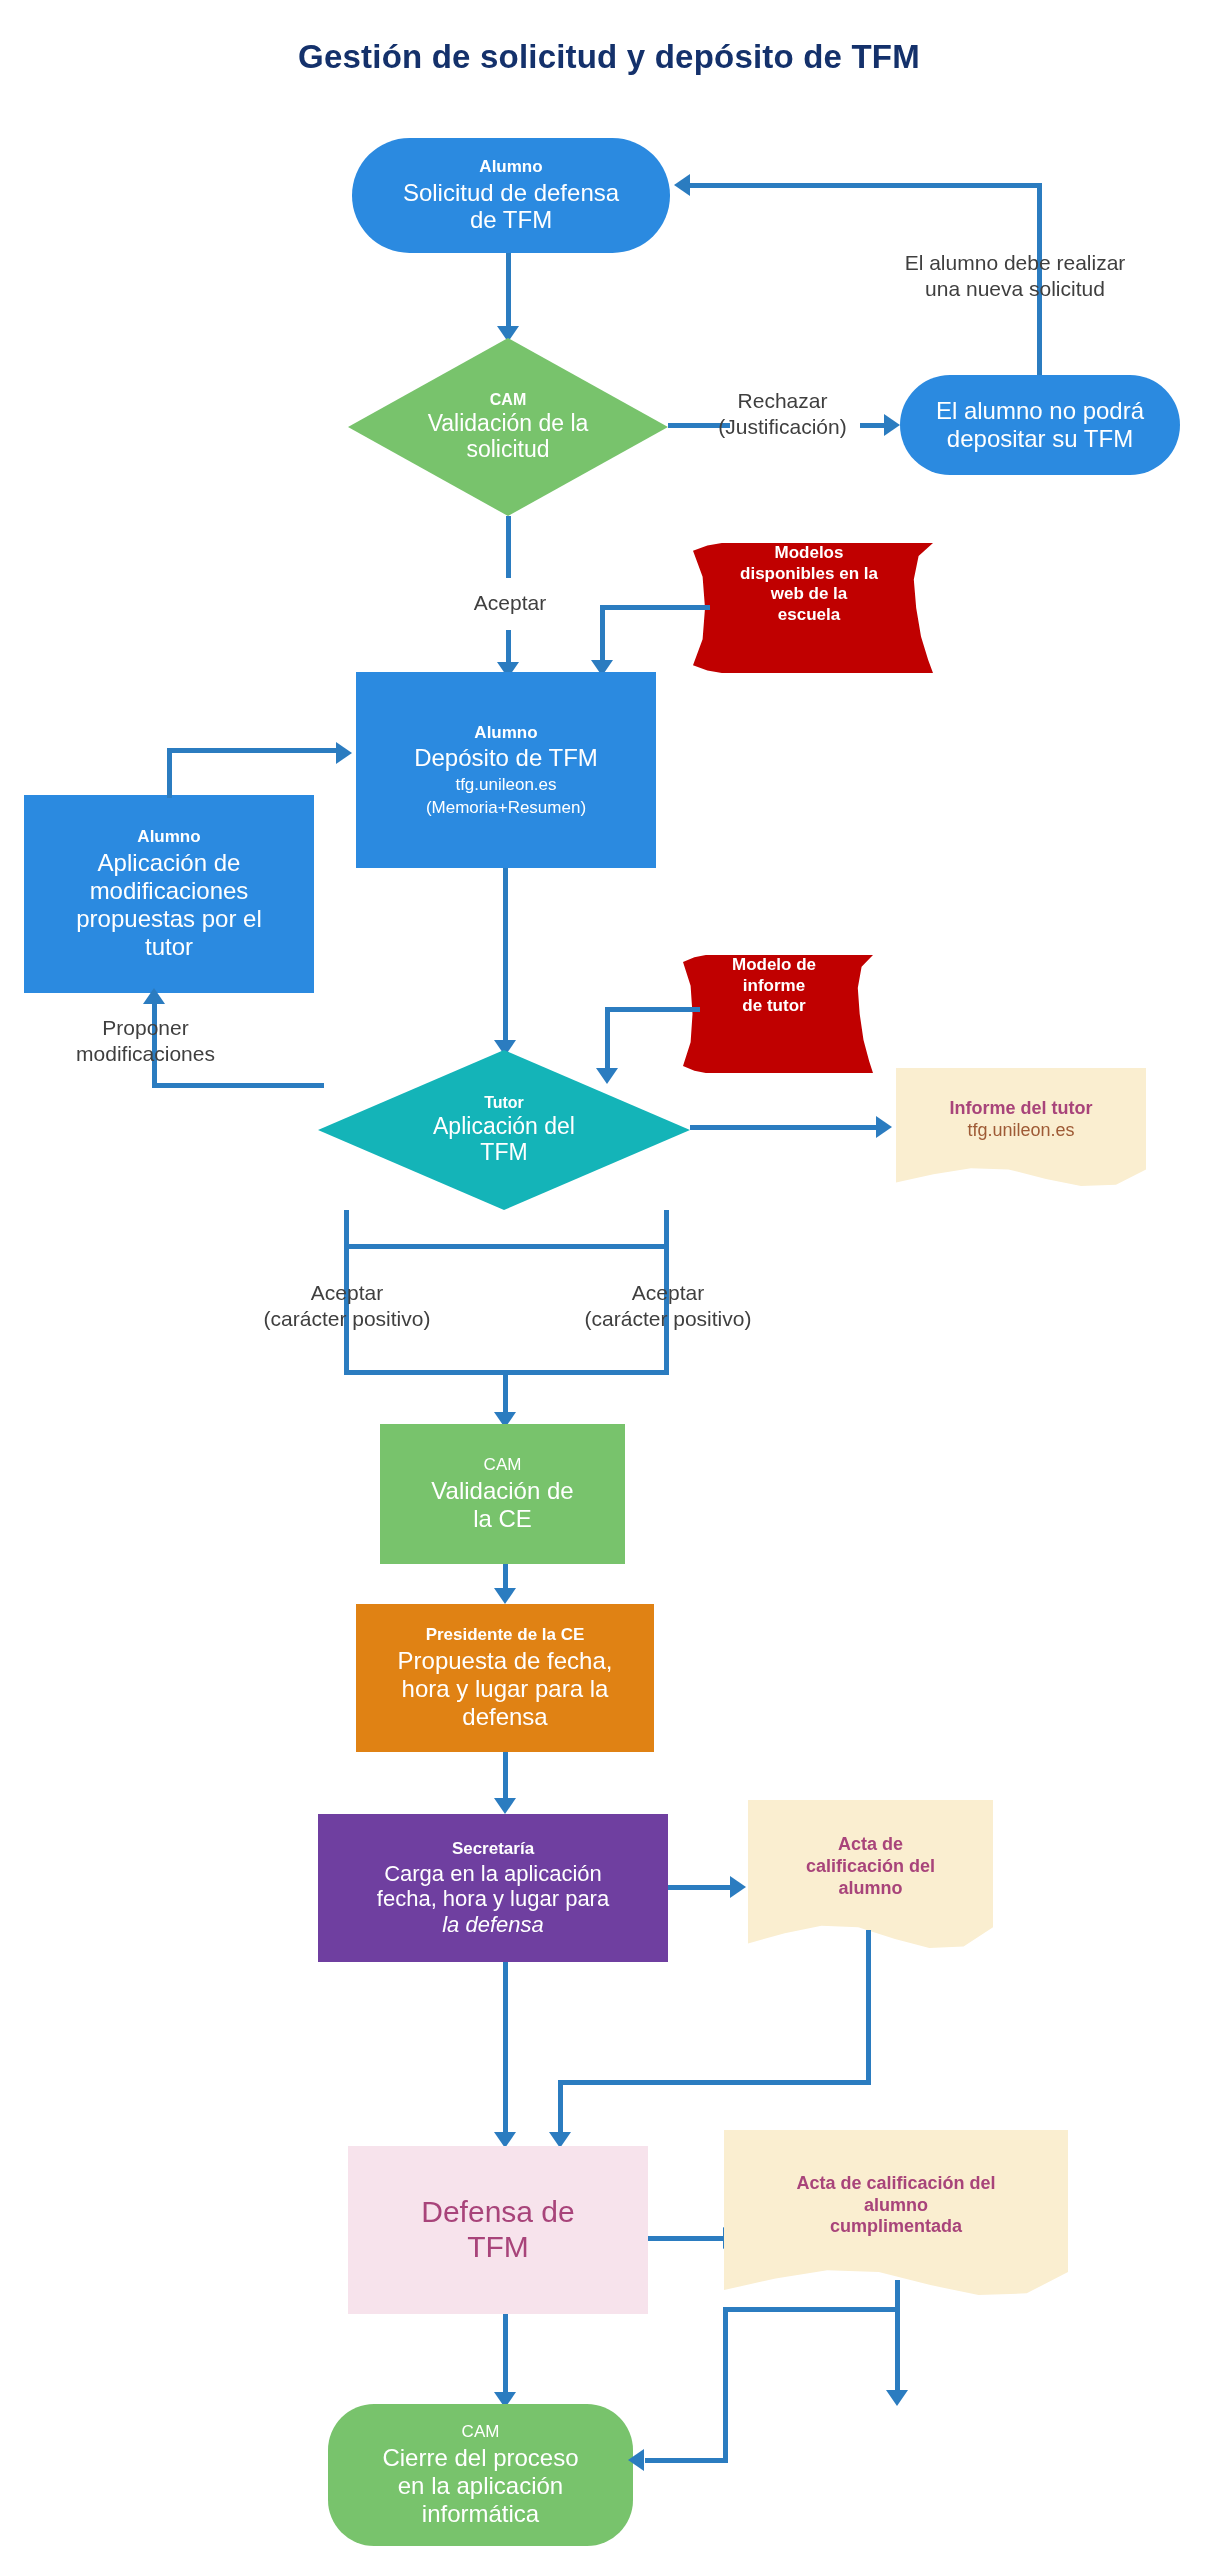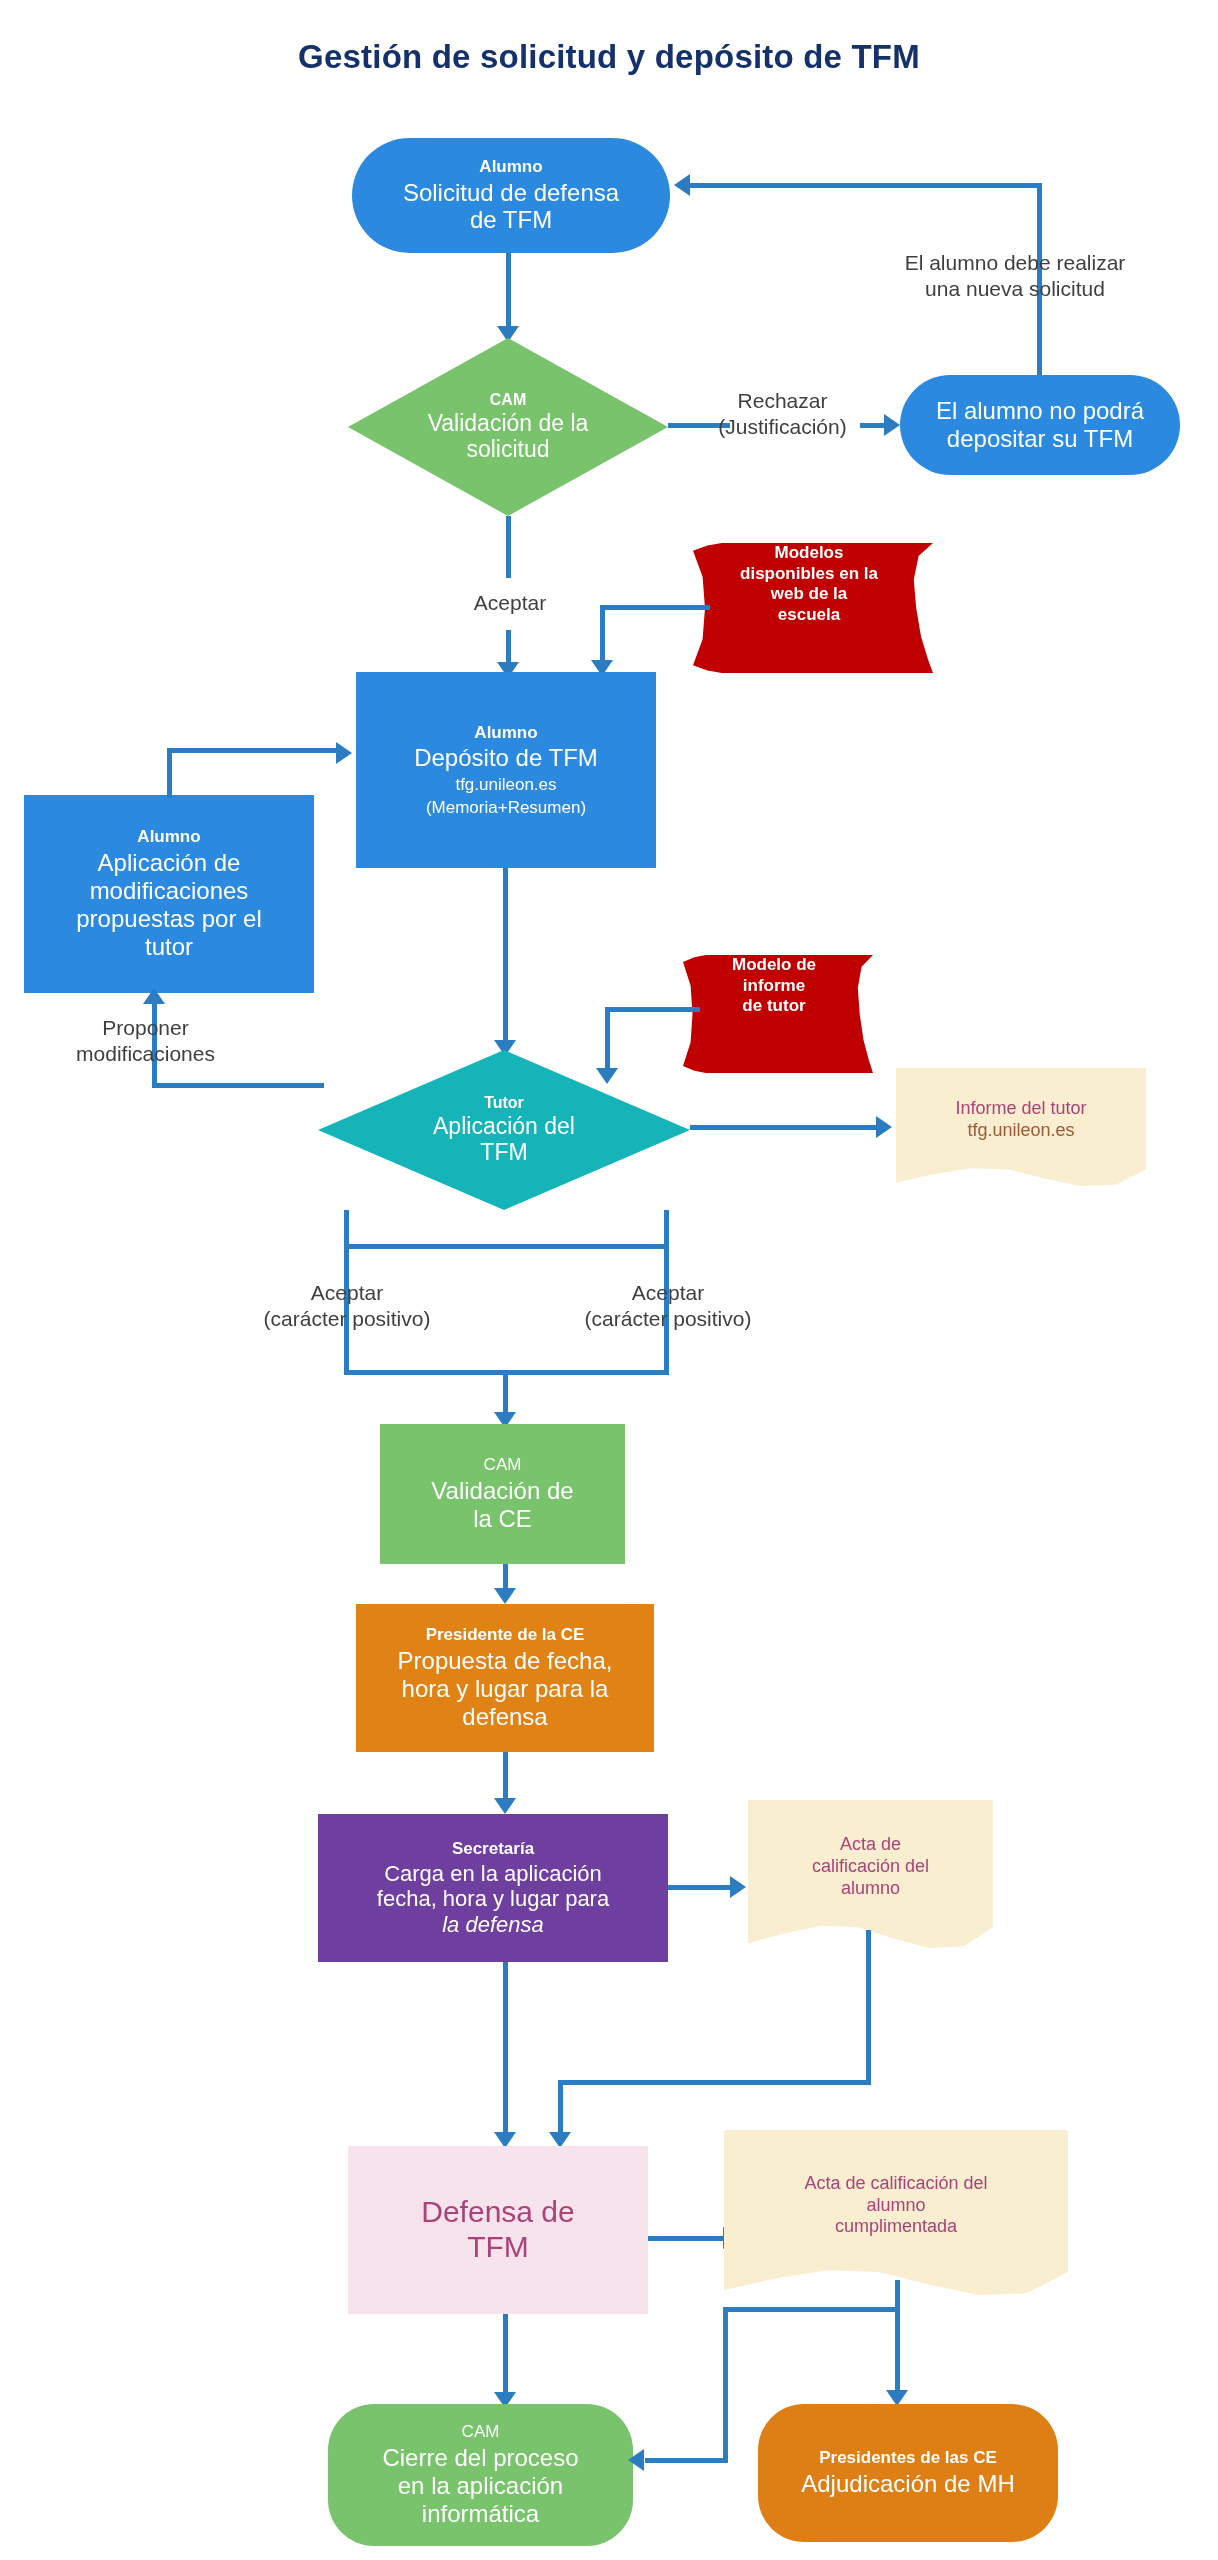--- a/index.html
+++ b/index.html
@@ -119,21 +119,21 @@
     color: #a8447a;
     line-height: 1.22;
     box-sizing: border-box;
     padding: 0 10px 14px 10px;
     clip-path: polygon(
       0% 0%, 100% 0%, 100% 86%,
       88% 99%, 74% 100%, 60% 94%,
       45% 86%, 30% 85%, 15% 90%, 0% 97%
     );
   }
-  .doc .dt { font-size: 18px; font-weight: normal; }
+  .doc .dt { font-size: 18px; font-weight: bold; }
   .doc .ds { font-size: 18px; font-weight: normal; color: #9e5a35; }
 
   
   .ftext {
     position: absolute;
     text-align: center;
     color: #3f3f3f;
     font-size: 21px;
     line-height: 1.26;
   }
@@ -374,23 +374,19 @@
   <div class="ln" style="left:895px; top:2280px; width:5px; height:116px;"></div>
   <div class="arrow down" style="left:886px; top:2390px;"></div>
 
   <div class="node greenpill" style="left:328px; top:2404px; width:305px; height:142px;">
     <div class="role" style="font-weight:normal;">CAM</div>
     <div class="label">Cierre del proceso</div>
     <div class="label">en la aplicación</div>
     <div class="label">informática</div>
   </div>
 
-  <div class="node orangepill" style="left:758px; top:2404px; width:300px; height:138px;">
-    <div class="role">Presidentes de las CE</div>
-    <div class="label">Adjudicación de MH</div>
-  </div>
 
   <div class="ln" style="left:723px; top:2307px; width:5px; height:155px;"></div>
   <div class="ln" style="left:723px; top:2307px; width:176px; height:5px;"></div>
   <div class="ln" style="left:645px; top:2458px; width:83px; height:5px;"></div>
   <div class="arrow left" style="left:628px; top:2449px;"></div>
 
 </div>
 
 </body></html>

